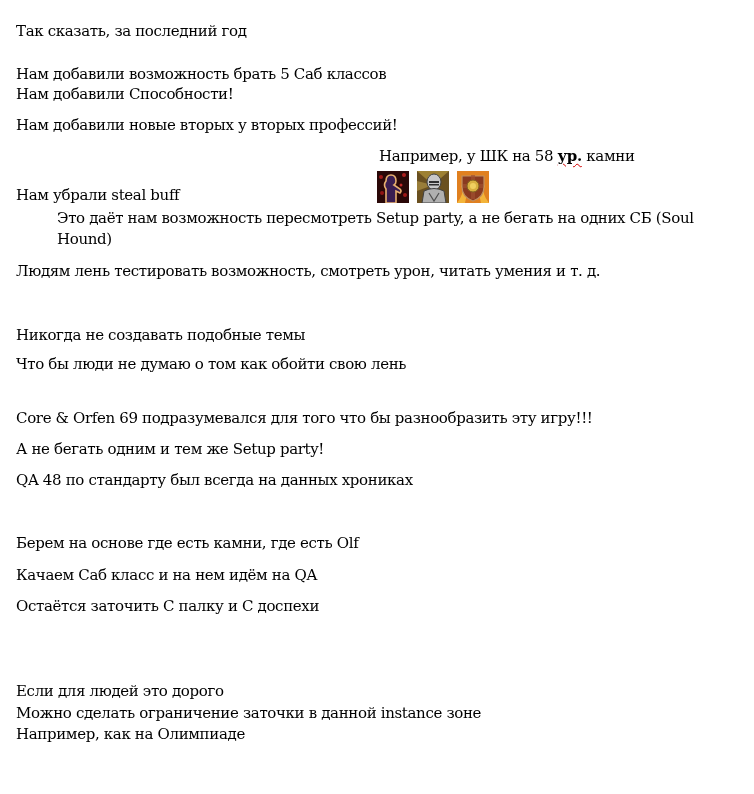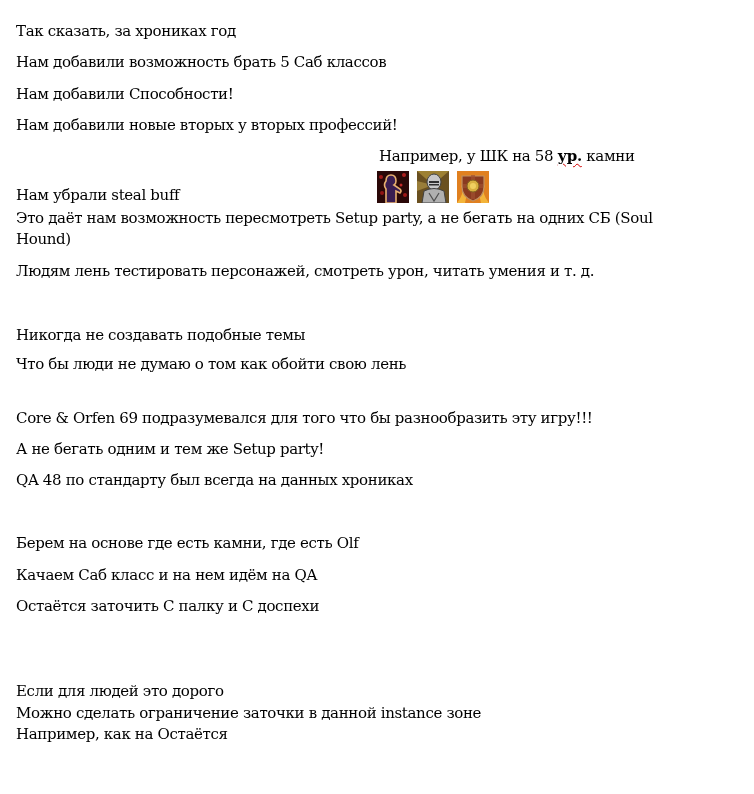--- a/index.html
+++ b/index.html
@@ -25,20 +25,21 @@
     .line {
       position: absolute;
       left: 0;
       white-space: nowrap;
       line-height: 21px;
       letter-spacing: -0.35px;
     }
     .wrap {
       white-space: normal;
       width: 680px;
+      margin-left: 41px;
     }
     .spell {
       text-decoration: underline wavy #d00000;
       text-decoration-thickness: 1px;
       text-underline-offset: 2px;
       font-weight: bold;
     }
     .icons {
       position: absolute;
       left: 377px;
@@ -52,47 +53,47 @@
       position: relative;
       overflow: hidden;
     }
     .skill svg { display: block; }
   </style>
 </head>
 <body>
 
 <div class="doc">
 
-  <div class="line" style="top:21px">Так сказать, за хрониках год</div>
-  <div class="line" style="top:52px">Нам добавили возможность брать 5 Саб классов</div>
+  <div class="line" style="top:21px">Так сказать, за последний год</div>
+  <div class="line" style="top:64px">Нам добавили возможность брать 5 Саб классов</div>
   <div class="line" style="top:84px">Нам добавили Способности!</div>
   <div class="line" style="top:115px">Нам добавили новые вторых у вторых профессий!</div>
 
   <div class="line" style="top:146px; left:363px"><span>Например, у ШК на 58 </span><span class="spell">ур.</span><span> камни</span></div>
 
   <div class="line" style="top:185px">Нам убрали steal buff</div>
 
   <div class="line wrap" style="top:208px">Это даёт нам возможность пересмотреть Setup party, а не бегать на одних СБ (Soul Hound)</div>
 
-  <div class="line" style="top:261px">Людям лень тестировать персонажей, смотреть урон, читать умения и т. д.</div>
+  <div class="line" style="top:261px">Людям лень тестировать возможность, смотреть урон, читать умения и т. д.</div>
 
   <div class="line" style="top:325px">Никогда не создавать подобные темы</div>
   <div class="line" style="top:354px">Что бы люди не думаю о том как обойти свою лень</div>
 
   <div class="line" style="top:408px">Core &amp; Orfen 69 подразумевался для того что бы разнообразить эту игру!!!</div>
   <div class="line" style="top:439px">А не бегать одним и тем же Setup party!</div>
   <div class="line" style="top:470px">QA 48 по стандарту был всегда на данных хрониках</div>
 
   <div class="line" style="top:533px">Берем на основе где есть камни, где есть Olf</div>
   <div class="line" style="top:565px">Качаем Саб класс и на нем идём на QA</div>
   <div class="line" style="top:596px">Остаётся заточить С палку и С доспехи</div>
 
   <div class="line" style="top:681px">Если для людей это дорого</div>
   <div class="line" style="top:703px">Можно сделать ограничение заточки в данной instance зоне</div>
-  <div class="line" style="top:724px">Например, как на Остаётся</div>
+  <div class="line" style="top:724px">Например, как на Олимпиаде</div>
 </div>
 
 <div class="icons">
   <div class="skill">
     <svg width="32" height="32" viewBox="0 0 32 32">
       <rect width="32" height="32" fill="#2a0808"></rect>
       <circle cx="4" cy="6" r="2" fill="#a01818"></circle>
       <circle cx="27" cy="4" r="2" fill="#b02020"></circle>
       <circle cx="5" cy="22" r="2" fill="#901515"></circle>
       <circle cx="28" cy="24" r="2" fill="#a01818"></circle>

